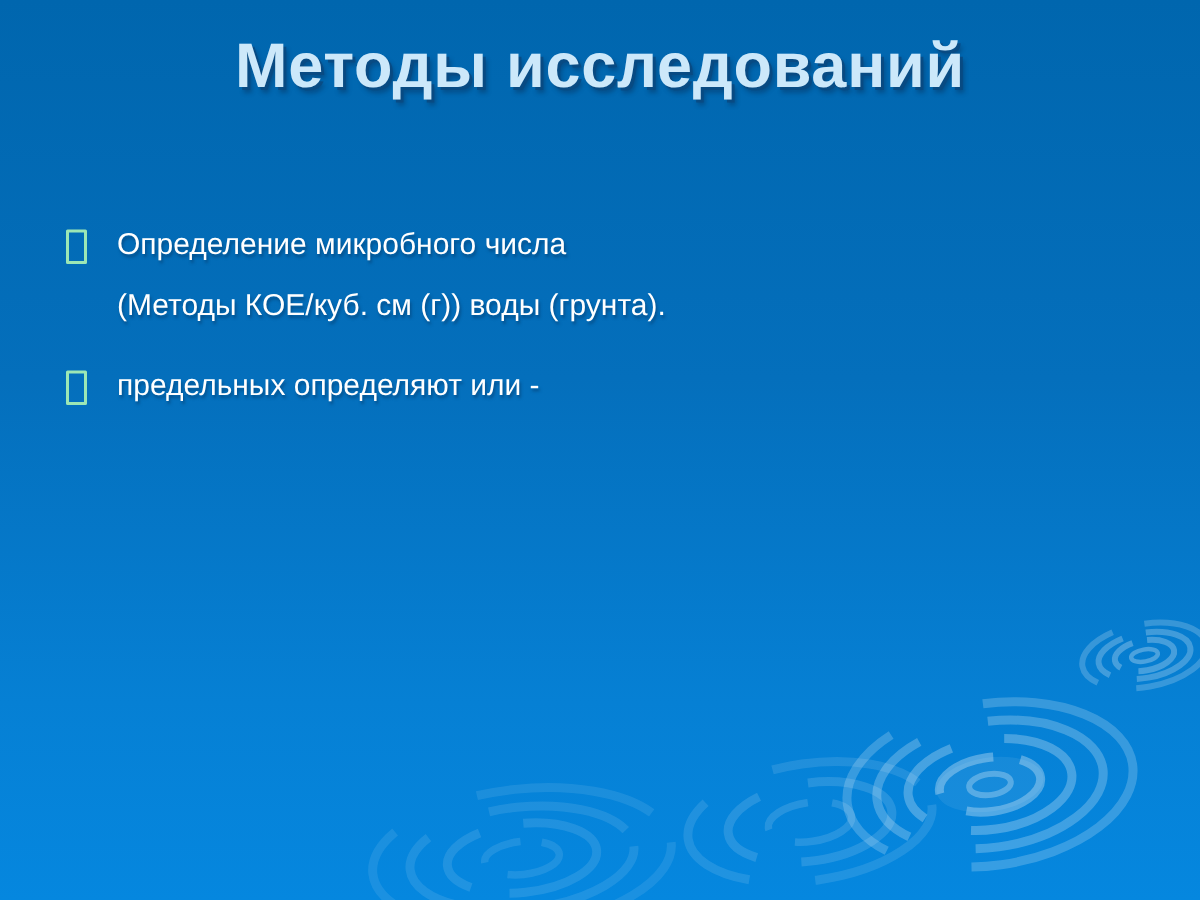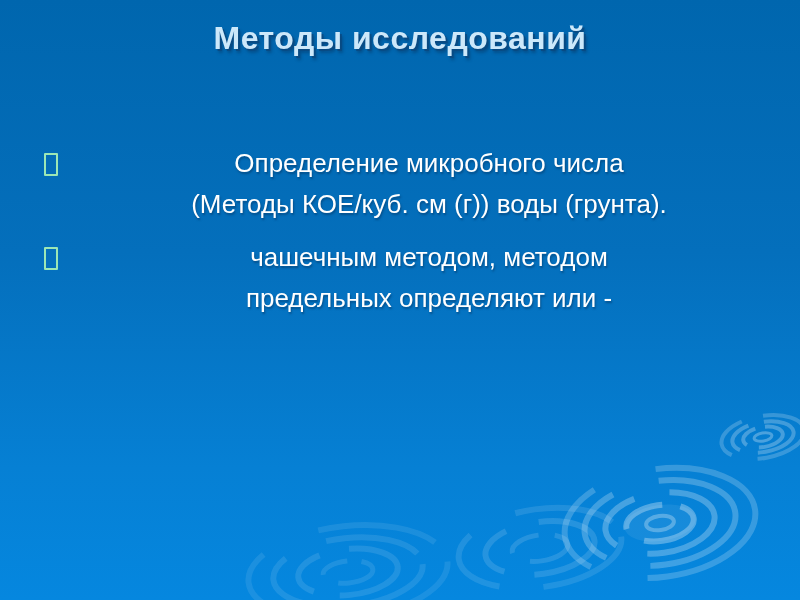--- a/index.html
+++ b/index.html
@@ -22,45 +22,44 @@
     left: 0; top: 0;
     width: 800px; height: 600px;
     pointer-events: none;
   }
   .title {
     position: absolute;
     left: 0;
     top: 20px;
     width: 100%;
     text-align: center;
-    font-size: 32px;
+    font-size: 42px;
     font-weight: bold;
     letter-spacing: 0.5px;
     color: #CCE8FA;
     text-shadow: 2px 2px 0 rgba(9, 73, 128, 0.85), 3px 4px 3px rgba(6, 50, 95, 0.45);
     white-space: nowrap;
   }
   .bullet-list {
     position: absolute;
     left: 40px;
     top: 143px;
     width: 740px;
     margin: 0;
     padding: 0;
     list-style: none;
   }
   .bullet-item {
     position: relative;
     padding-left: 38px;
     margin: 0 0 12px 0;
-    font-size: 26px;
+    font-size: 20px;
     line-height: 41px;
     color: #FFFFFF;
     text-shadow: 1px 2px 2px rgba(5, 55, 100, 0.55);
-    text-align: center;
   }
   .bullet-marker {
     position: absolute;
     left: 4px;
     top: 10px;
     width: 10px;
     height: 19px;
     border: 2px solid #9CE7B5;
     border-radius: 1px;
     background: transparent;
@@ -110,18 +109,17 @@
   <div class="title">Методы исследований</div>
 
   <ul class="bullet-list">
     <li class="bullet-item">
       <span class="bullet-marker"></span>
       <span class="line">Определение микробного числа</span>
       <span class="line">(Методы КОЕ/куб. см (г)) воды (грунта).</span>
     </li>
     <li class="bullet-item">
       <span class="bullet-marker"></span>
-      <span class="line">чашечным методом, методом</span>
       <span class="line">предельных определяют или -</span>
     </li>
   </ul>
 
 </div>
 
 </body></html>

